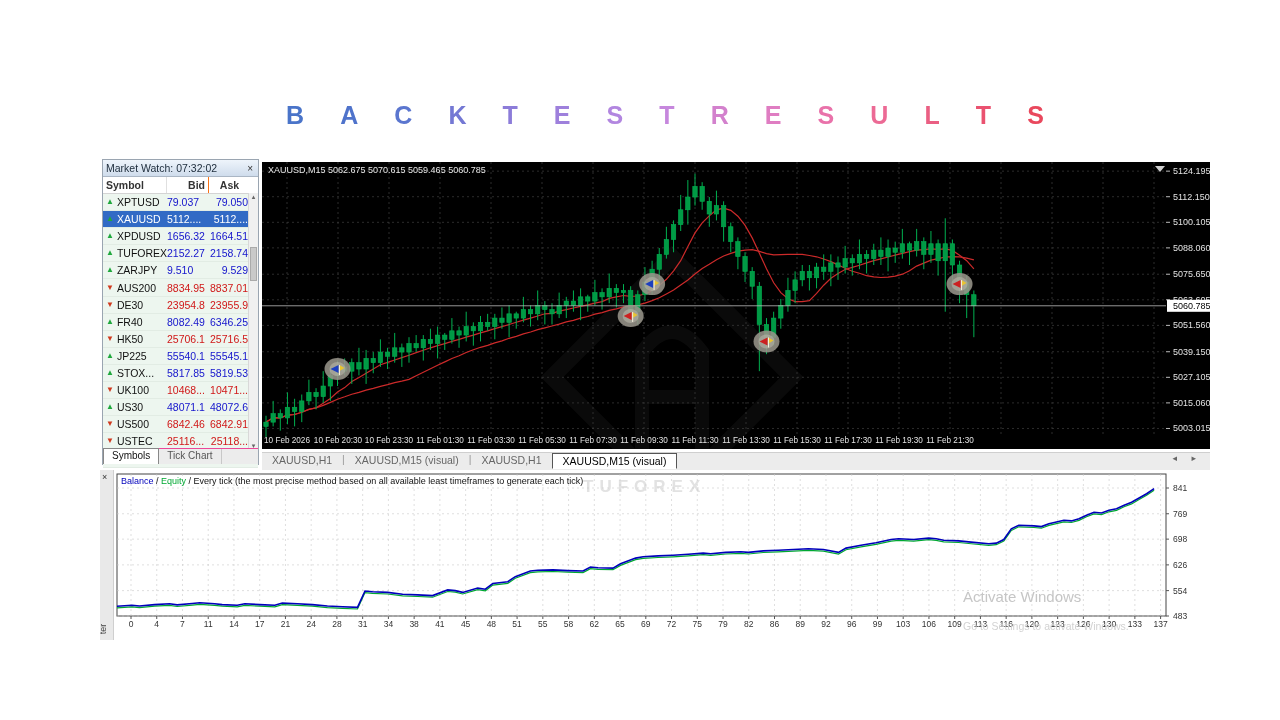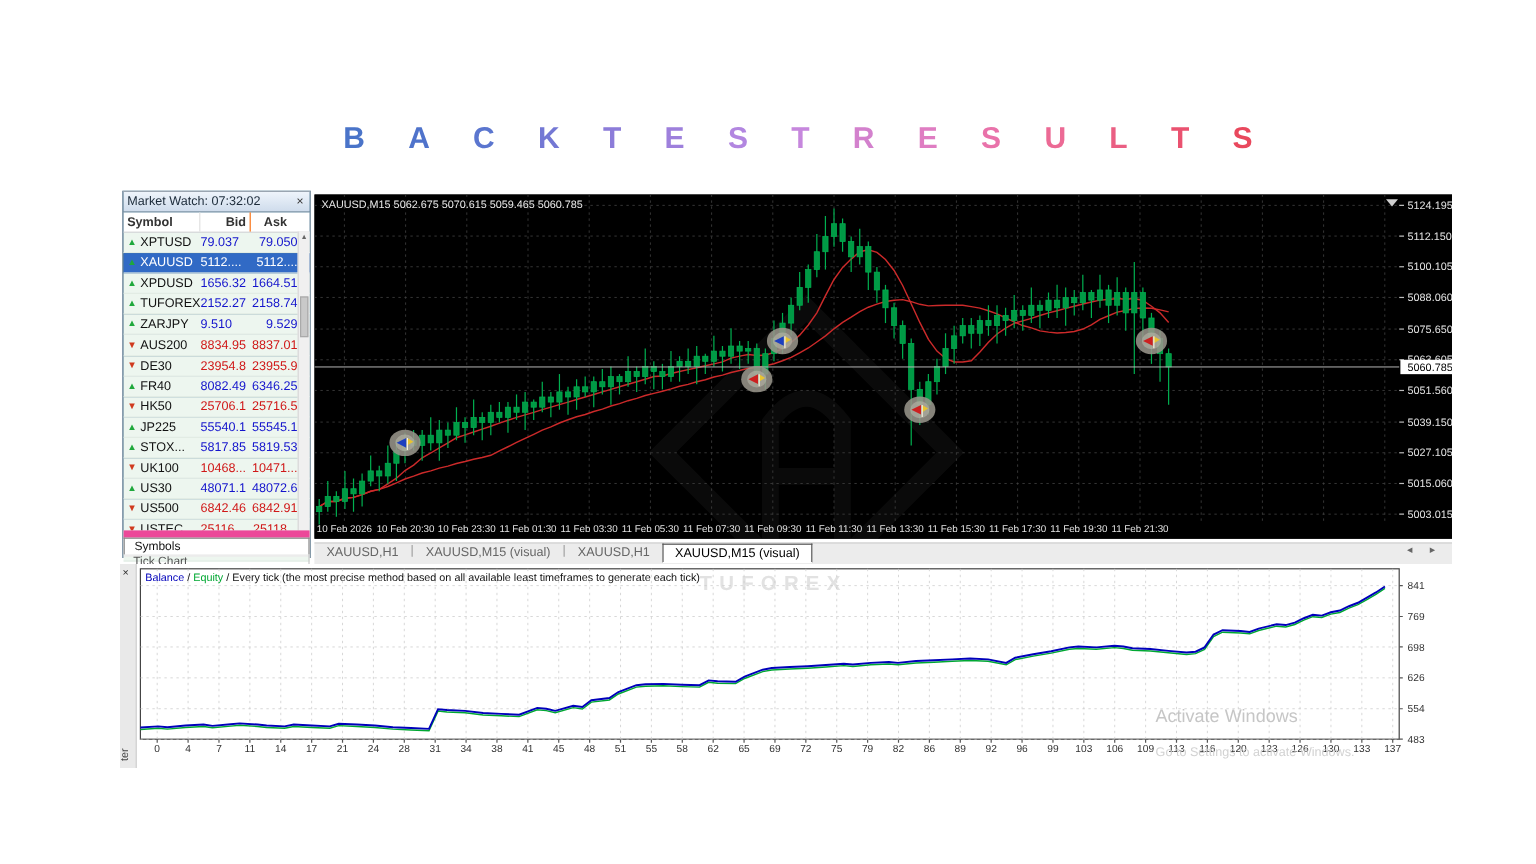--- a/index.html
+++ b/index.html
@@ -27,21 +27,21 @@
   .mw-row .sym{width:64px;padding-left:3px;display:flex;align-items:center;gap:3px;color:#111;box-sizing:border-box;}
   .mw-row .bid{width:42px;text-align:left;padding-right:3px;box-sizing:border-box;}
   .mw-row .ask{width:41px;text-align:right;padding-right:2px;box-sizing:border-box;}
   .arr{font-size:8px;line-height:8px;}
   .arr.up{color:#1fa83c;} .arr.down{color:#d03a1e;}
   .txt-up{color:#1414cc;} .txt-down{color:#d01818;}
   #mw-scroll{position:absolute;right:0;top:33px;width:9px;height:257px;background:#f0f0f0;
     border-left:1px solid #d8d8d8;font-size:7px;color:#666;text-align:center;}
   #mw-thumb{position:absolute;left:1px;top:54px;width:7px;height:34px;background:#c9c9c9;border:1px solid #aaa;box-sizing:border-box;}
   #mw-tabs{position:absolute;left:0;bottom:0;height:15px;width:100%;display:flex;background:#ececec;
-    border-top:7px solid #ec4899;font-size:10px;color:#555;flex-direction:column;}
+    border-top:1px solid #ec4899;font-size:10px;color:#555;}
   .mw-tab{padding:1px 8px;border-right:1px solid #c8c8c8;}
   .mw-tab.active{background:#fff;color:#111;border:1px solid #888;border-bottom:none;margin-top:-1px;}
   
   #main-chart{left:262px;top:162px;width:948px;height:287px;background:#000;}
   
   #chart-tabbar{left:262px;top:452px;width:948px;height:17px;background:#ececec;border-top:1px solid #cfcfcf;
     display:flex;align-items:flex-start;font-size:10.5px;color:#666;}
   .ch-tab{padding:1px 10px;white-space:nowrap;}
   .ch-tab.active{background:#fff;border:1px solid #555;border-bottom:1px solid #fff;color:#000;}
   .tab-sep{color:#999;}

